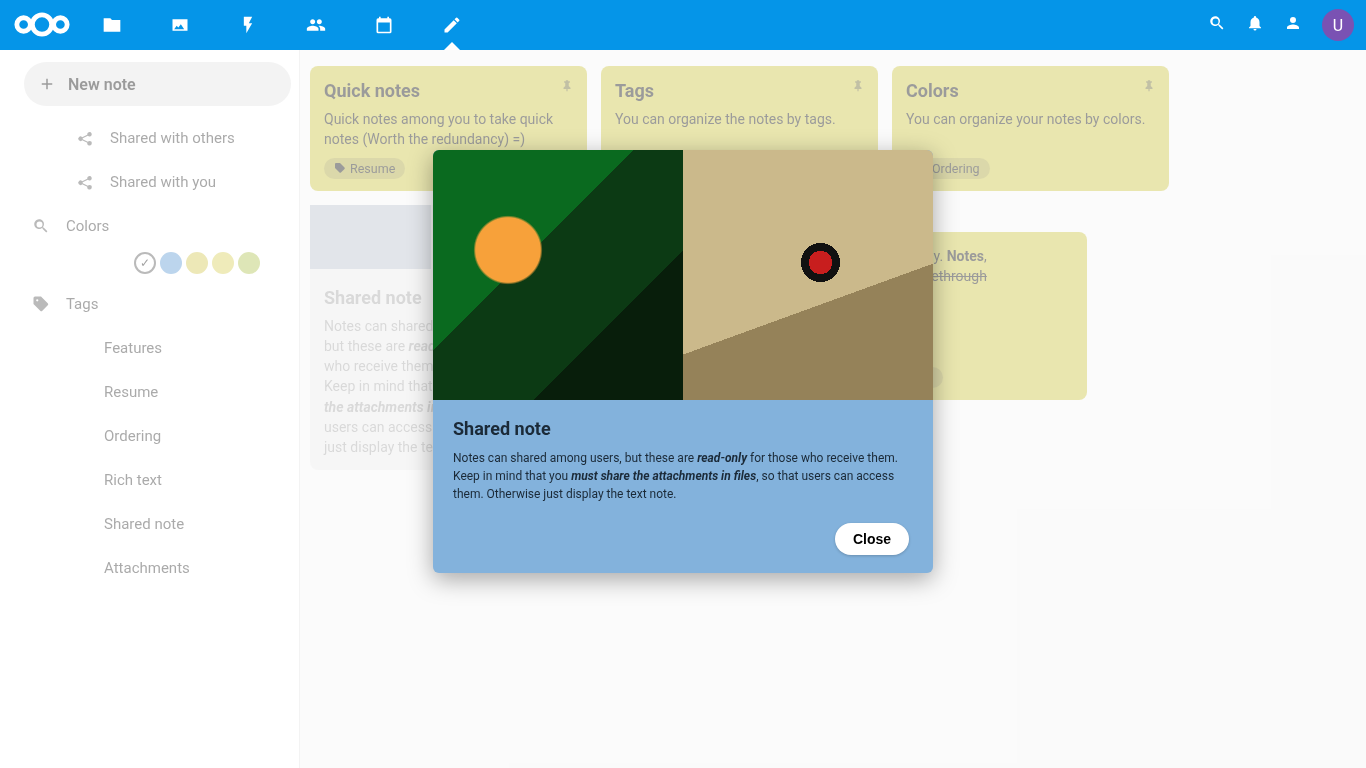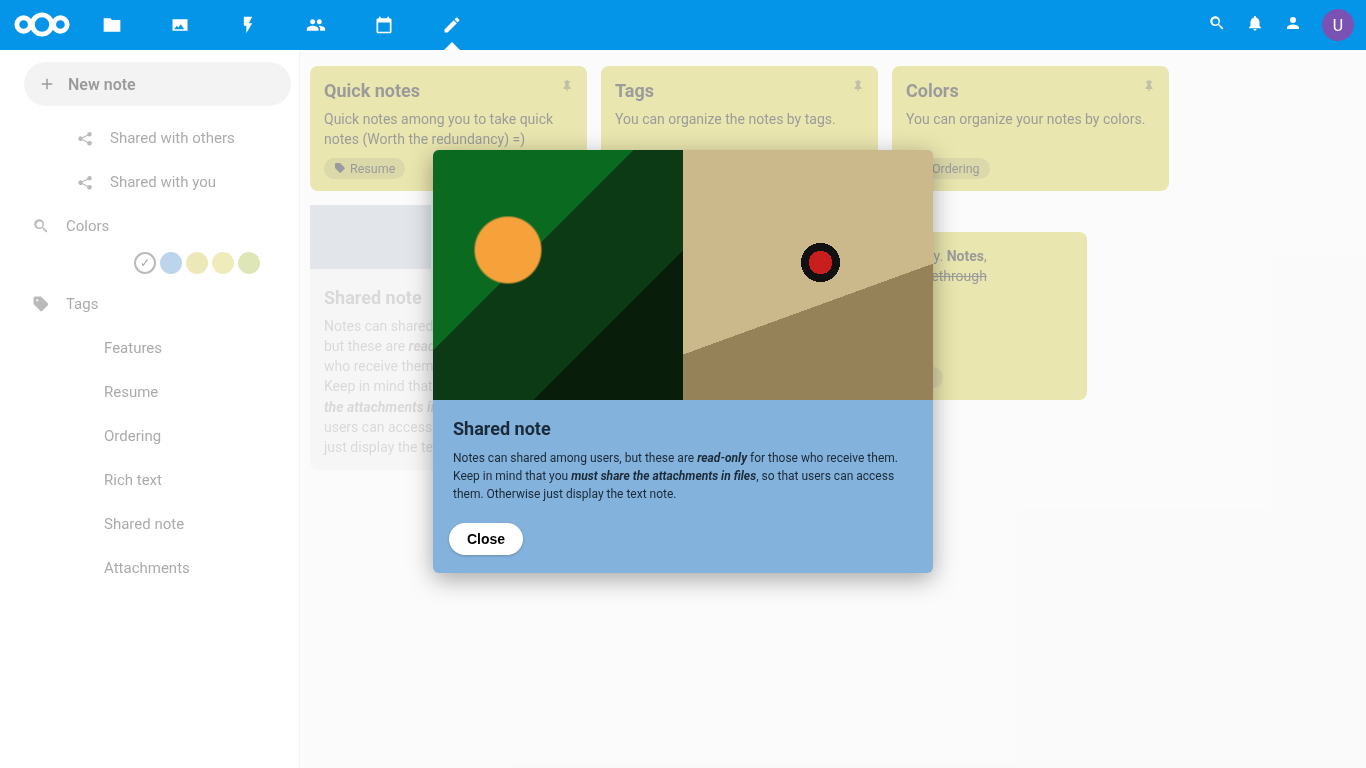--- a/index.html
+++ b/index.html
@@ -55,21 +55,21 @@
   
   .overlay { position:absolute; inset:50px 0 0 0; background: rgba(255,255,255,.55); display:flex; align-items:flex-start; justify-content:center; padding-top:100px; }
   .modal { width: 500px; background:#83b2dc; border-radius:6px; box-shadow: 0 6px 24px rgba(0,0,0,.35); overflow:hidden; }
   .modal-img { height: 250px; display:flex; }
   .modal-img .half{ flex:1; }
   .bird-a{ background: radial-gradient(circle at 30% 40%, #f7a13a 0 14%, transparent 15%), linear-gradient(135deg,#0a6a1f 0 40%, #0c3a14 40% 70%, #081e0b 70%); }
   .bird-b{ background: radial-gradient(circle at 55% 45%, #c81e1e 0 6%, #111 6% 10%, transparent 10%), linear-gradient(160deg,#cbb98b 0 60%, #958259 60%); }
   .modal-body{ padding: 18px 20px 14px 20px; color:#1b2a38; }
   .modal-title{ font-size:18px; font-weight:700; margin-bottom:10px; }
   .modal-text{ font-size:12px; line-height:1.5; }
-  .modal-footer{ display:flex; justify-content:flex-start; padding: 6px 9px 18px 16px; }
+  .modal-footer{ display:flex; justify-content:flex-end; padding: 6px 24px 18px 16px; }
   .close-btn{ background:#fff; border:none; border-radius:18px; padding:8px 18px; font-size:14px; font-weight:600; cursor:pointer; box-shadow:0 1px 3px rgba(0,0,0,.2); }
 
   .und{text-decoration:underline;} .strk{text-decoration:line-through;}
   ul.note-list{ margin:4px 0 0 18px; font-size:14px;}
 </style>
 </head>
 <body>
 
 <div class="topbar">
   <div class="logo">

